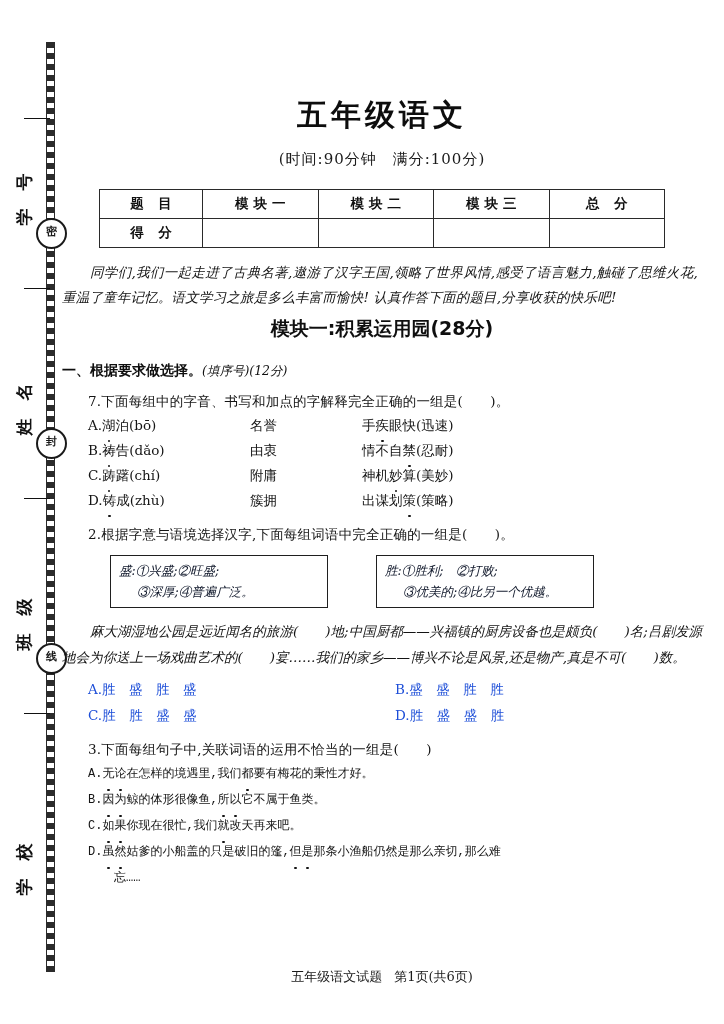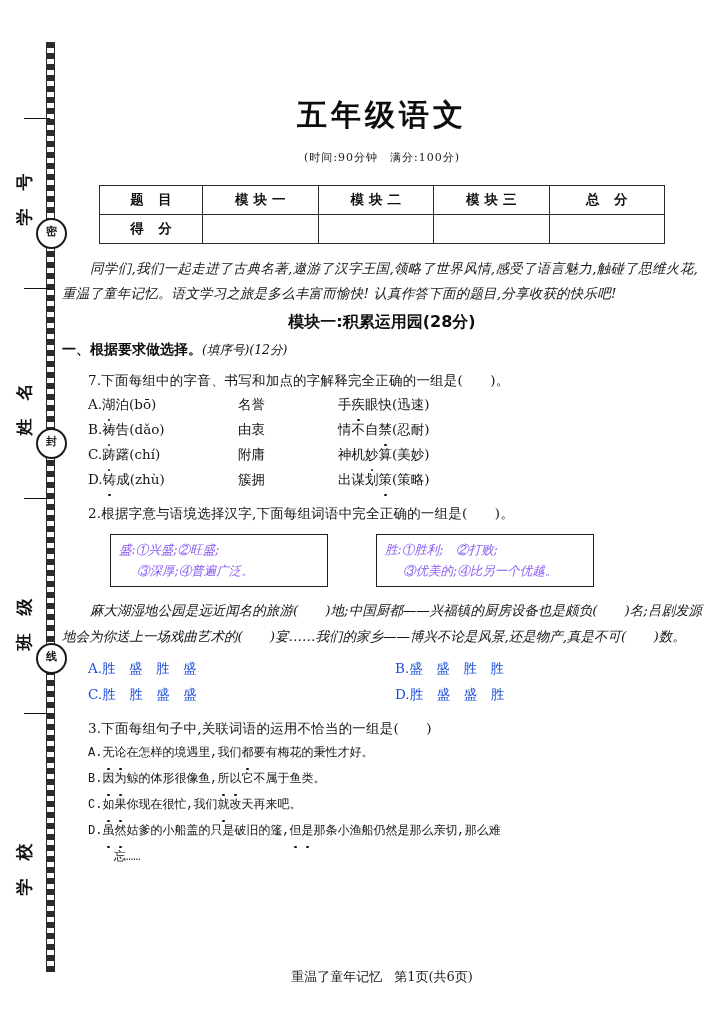--- a/index.html
+++ b/index.html
@@ -91,21 +91,21 @@
     text-align: center;
     font-size: 30px;
     font-weight: bold;
     letter-spacing: 4px;
     font-family: "DejaVu Serif", "Liberation Serif", serif;
     color: #0d0d0d;
   }
   .doc-subtitle {
     margin: 14px 0 0 0;
     text-align: center;
-    font-size: 11px;
+    font-size: 15px;
     letter-spacing: 1px;
     font-family: "DejaVu Serif", "Liberation Serif", serif;
     color: #1a1a1a;
   }
 
   
   .score-table-wrap {
     margin: 20px auto 0 auto;
     width: 566px;
   }
@@ -137,27 +137,27 @@
     text-align: justify;
     font-style: italic;
     font-family: "DejaVu Serif", "Liberation Serif", serif;
     color: #141414;
     letter-spacing: 0.2px;
   }
 
   .module-head {
     margin: 6px 0 0 0;
     text-align: center;
-    font-size: 16px;
+    font-size: 19px;
     font-weight: bold;
     font-family: "DejaVu Sans", sans-serif;
     color: #0f0f0f;
   }
   .section-head {
-    margin: 8px 0 0 0;
+    margin: 20px 0 0 0;
     font-size: 14px;
     font-weight: bold;
     font-family: "DejaVu Sans", sans-serif;
     color: #0f0f0f;
   }
   .section-head .note {
     font-weight: normal;
     font-size: 12.5px;
     font-style: italic;
     font-family: "DejaVu Serif", serif;
@@ -173,20 +173,21 @@
   }
   .q-stem { letter-spacing: 0.2px; }
 
   .opts { padding-left: 26px; }
   .opt-row {
     display: flex;
     font-size: 13.5px;
     line-height: 25px;
     font-family: "DejaVu Serif", "Liberation Serif", serif;
     color: #141414;
+    gap: 12px;
   }
   .opt-row .col-a { width: 150px; flex: 0 0 150px; }
   .opt-row .col-b { width: 100px; flex: 0 0 100px; }
   .opt-row .col-c { flex: 1 1 auto; }
 
   .opt-line {
     font-size: 12px;
     line-height: 26px;
     font-family: Liberation Mono, monospace;
     color: #141414;
@@ -218,21 +219,21 @@
   }
   .defbox {
     border: 1.5px solid #1f1f1f;
     padding: 4px 8px 5px 8px;
     width: 218px;
     box-sizing: border-box;
     font-size: 12.5px;
     line-height: 21px;
     font-style: italic;
     font-family: "DejaVu Serif", "Liberation Serif", serif;
-    color: #8b5cf6;
+    color: #0f172a;
   }
   .defbox .l2 { padding-left: 18px; }
 
   .para-2 {
     margin: 10px 0 0 0;
     font-size: 13.5px;
     line-height: 26px;
     text-indent: 28px;
     text-align: justify;
     font-style: italic;
@@ -388,16 +389,16 @@
     <div class="opt-line" style="padding-left:0">
       <span>C.</span><span><span class="dot">如</span><span class="dot">果</span>你现在很忙,我们<span class="dot">就</span>改天再来吧。</span>
     </div>
     <div class="opt-line" style="padding-left:0">
       <span>D.</span><span><span class="dot">虽</span><span class="dot">然</span>姑爹的小船盖的只是破旧的篷,<span class="dot">但</span><span class="dot">是</span>那条小渔船仍然是那么亲切,那么难</span>
     </div>
     <div class="opt-line cont-indent" style="padding-left:26px">忘……</div>
   </div>
 
   <div class="footer">
-    <span>重温了童年记忆</span><span class="gap"></span><span>第1页(共6页)</span>
+    <span>五年级语文试题</span><span class="gap"></span><span>第1页(共6页)</span>
   </div>
 
 </div>
 
 </body></html>

